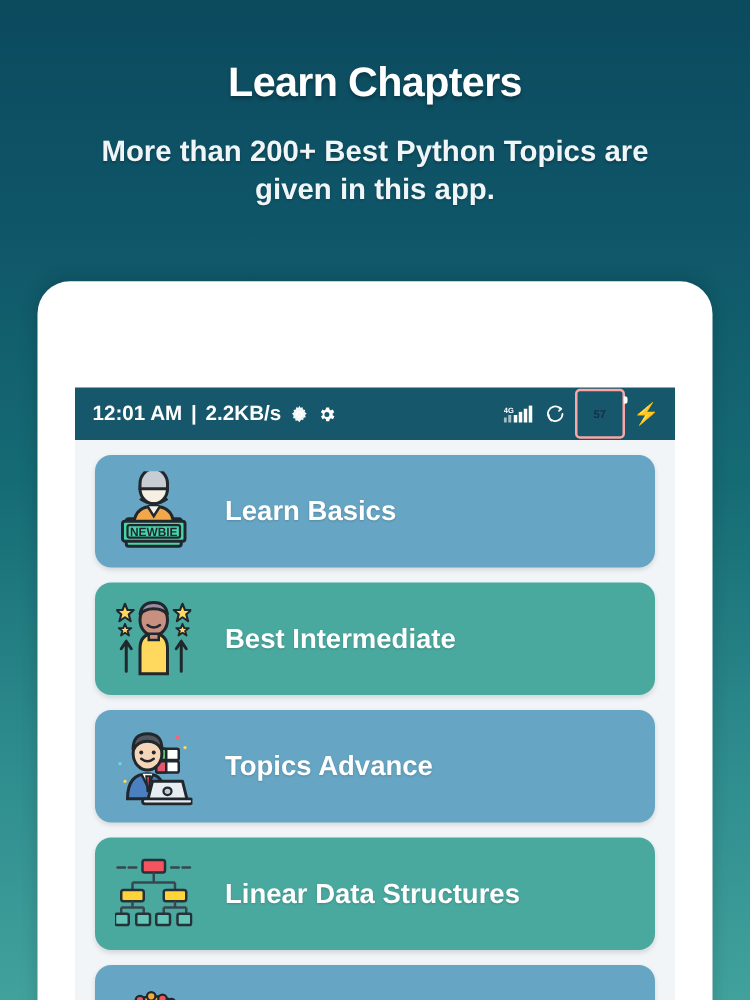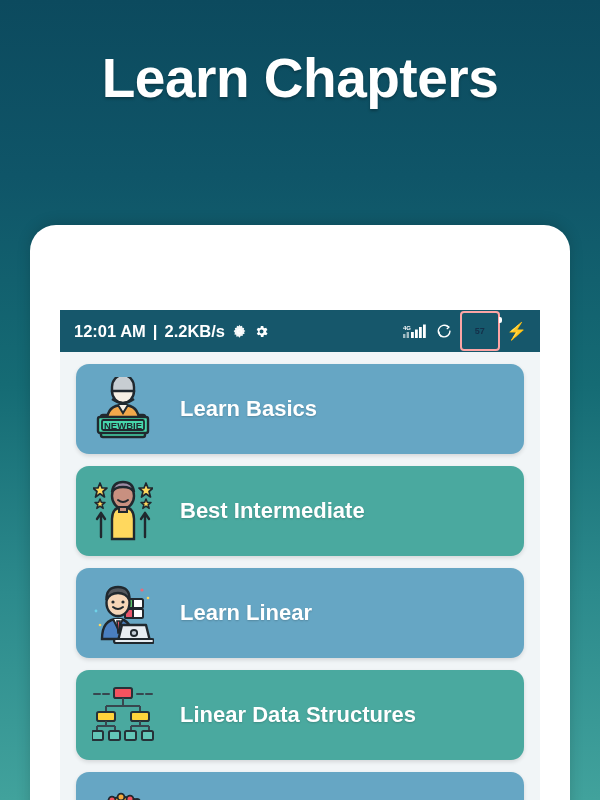--- a/index.html
+++ b/index.html
@@ -24,21 +24,21 @@
 
   
   .promo {
     position:absolute;
     top:0; left:0; right:0;
     padding-top:48px;
     text-align:center;
   }
   .promo-title {
     color:#ffffff;
-    font-size:55px;
+    font-size:33px;
     font-weight:bold;
     letter-spacing:-0.5px;
     text-shadow:0 2px 3px rgba(0,0,0,0.28);
     line-height:1.1;
   }
   .promo-sub {
     margin:22px auto 0;
     width:470px;
     color:#f0f6f7;
     font-size:23.5px;
@@ -143,20 +143,21 @@
     white-space:nowrap;
   }
 </style>
 </head>
 <body>
 
 <div id="screen">
 
   <div class="promo">
     <div class="promo-title">Learn Chapters</div>
+    <div class="promo-sub">More than 200+ Best Python Topics are given in this app.</div>
   </div>
 
   <div class="phone">
 
     <div class="status-bar">
       <div class="status-left">
         <span>12:01 AM</span>
         <span>|</span>
         <span>2.2KB/s</span>
         <svg class="gear" viewBox="0 0 24 24">
@@ -248,21 +249,21 @@
             <ellipse cx="26" cy="22" rx="11.5" ry="13" fill="#f6d6b8" stroke="#20282e" stroke-width="2.4"></ellipse>
             <path d="M14.5 19 Q14 6 26 6 Q38 6 37.5 19 Q34 12 26 12 Q18 12 14.5 19 Z" fill="#54585e" stroke="#20282e" stroke-width="2.4"></path>
             <path d="M21 26 Q26 30 31 26" stroke="#20282e" stroke-width="2" fill="none" stroke-linecap="round"></path>
             <circle cx="21" cy="21" r="1.6" fill="#20282e"></circle>
             <circle cx="31" cy="21" r="1.6" fill="#20282e"></circle>
             <path d="M30 44 L54 44 L58 60 L26 60 Z" fill="#e8edf2" stroke="#20282e" stroke-width="2.4" stroke-linejoin="round"></path>
             <ellipse cx="42" cy="52" rx="3.2" ry="3" fill="#c3ccd6" stroke="#20282e" stroke-width="1.8"></ellipse>
             <rect x="22" y="58" width="40" height="4" rx="2" fill="#e8edf2" stroke="#20282e" stroke-width="2.2"></rect>
           </svg>
         </div>
-        <div class="card-label">Learn Linear</div>
+        <div class="card-label">Topics Advance</div>
       </div>
 
       <div class="card" style="background:#4aa99f;">
         <div class="card-icon">
           <svg width="62" height="58" viewBox="0 0 62 58">
             <path d="M2 8 L8 8 M11 8 L17 8 M45 8 L51 8 M54 8 L60 8" stroke="#37474f" stroke-width="2" stroke-linecap="round"></path>
             <rect x="22" y="2" width="18" height="10" rx="1.8" fill="#f4535f" stroke="#263238" stroke-width="2"></rect>
             <path d="M31 12 L31 20 M14 20 L48 20 M14 20 L14 26 M48 20 L48 26" stroke="#37474f" stroke-width="2" fill="none"></path>
             <rect x="5" y="26" width="18" height="9" rx="1.8" fill="#ffd43b" stroke="#263238" stroke-width="2"></rect>
             <rect x="39" y="26" width="18" height="9" rx="1.8" fill="#ffd43b" stroke="#263238" stroke-width="2"></rect>

